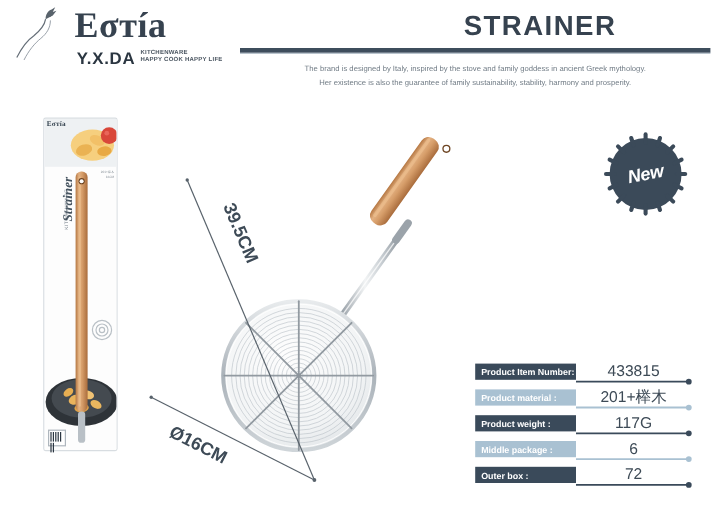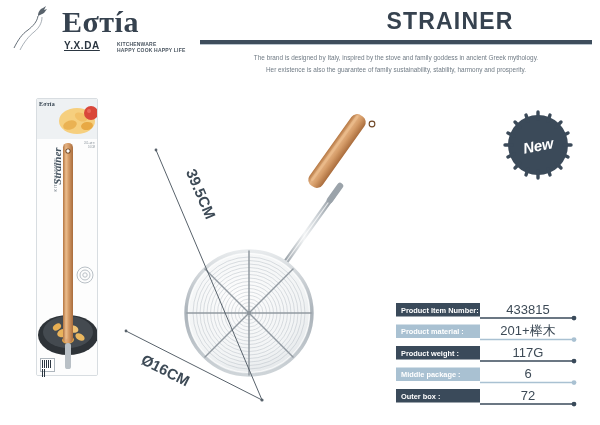--- a/index.html
+++ b/index.html
@@ -14,22 +14,22 @@
   
   .brand{position:absolute;left:14px;top:4px;width:190px;height:56px;}
   .brand-word{
     position:absolute;left:48px;top:3px;
     font-family:"Liberation Serif",serif;
     font-size:30px;font-weight:700;color:#36424f;
     letter-spacing:.5px;line-height:1;white-space:nowrap;
   }
   .brand-sub{
     position:absolute;left:50px;top:36px;
-    font-size:10px;font-weight:700;color:#2b3641;
-    letter-spacing:.6px;white-space:nowrap;text-decoration:underline;
+    font-size:14px;font-weight:700;color:#2b3641;
+    letter-spacing:.6px;white-space:nowrap;
   }
   .brand-sub2{
     position:absolute;left:103px;top:37px;
     font-size:5px;font-weight:700;color:#4a5560;
     letter-spacing:.2px;white-space:nowrap;line-height:1.25;
   }
 
   .doc-title{
     position:absolute;left:330px;top:8px;width:240px;
     text-align:center;

